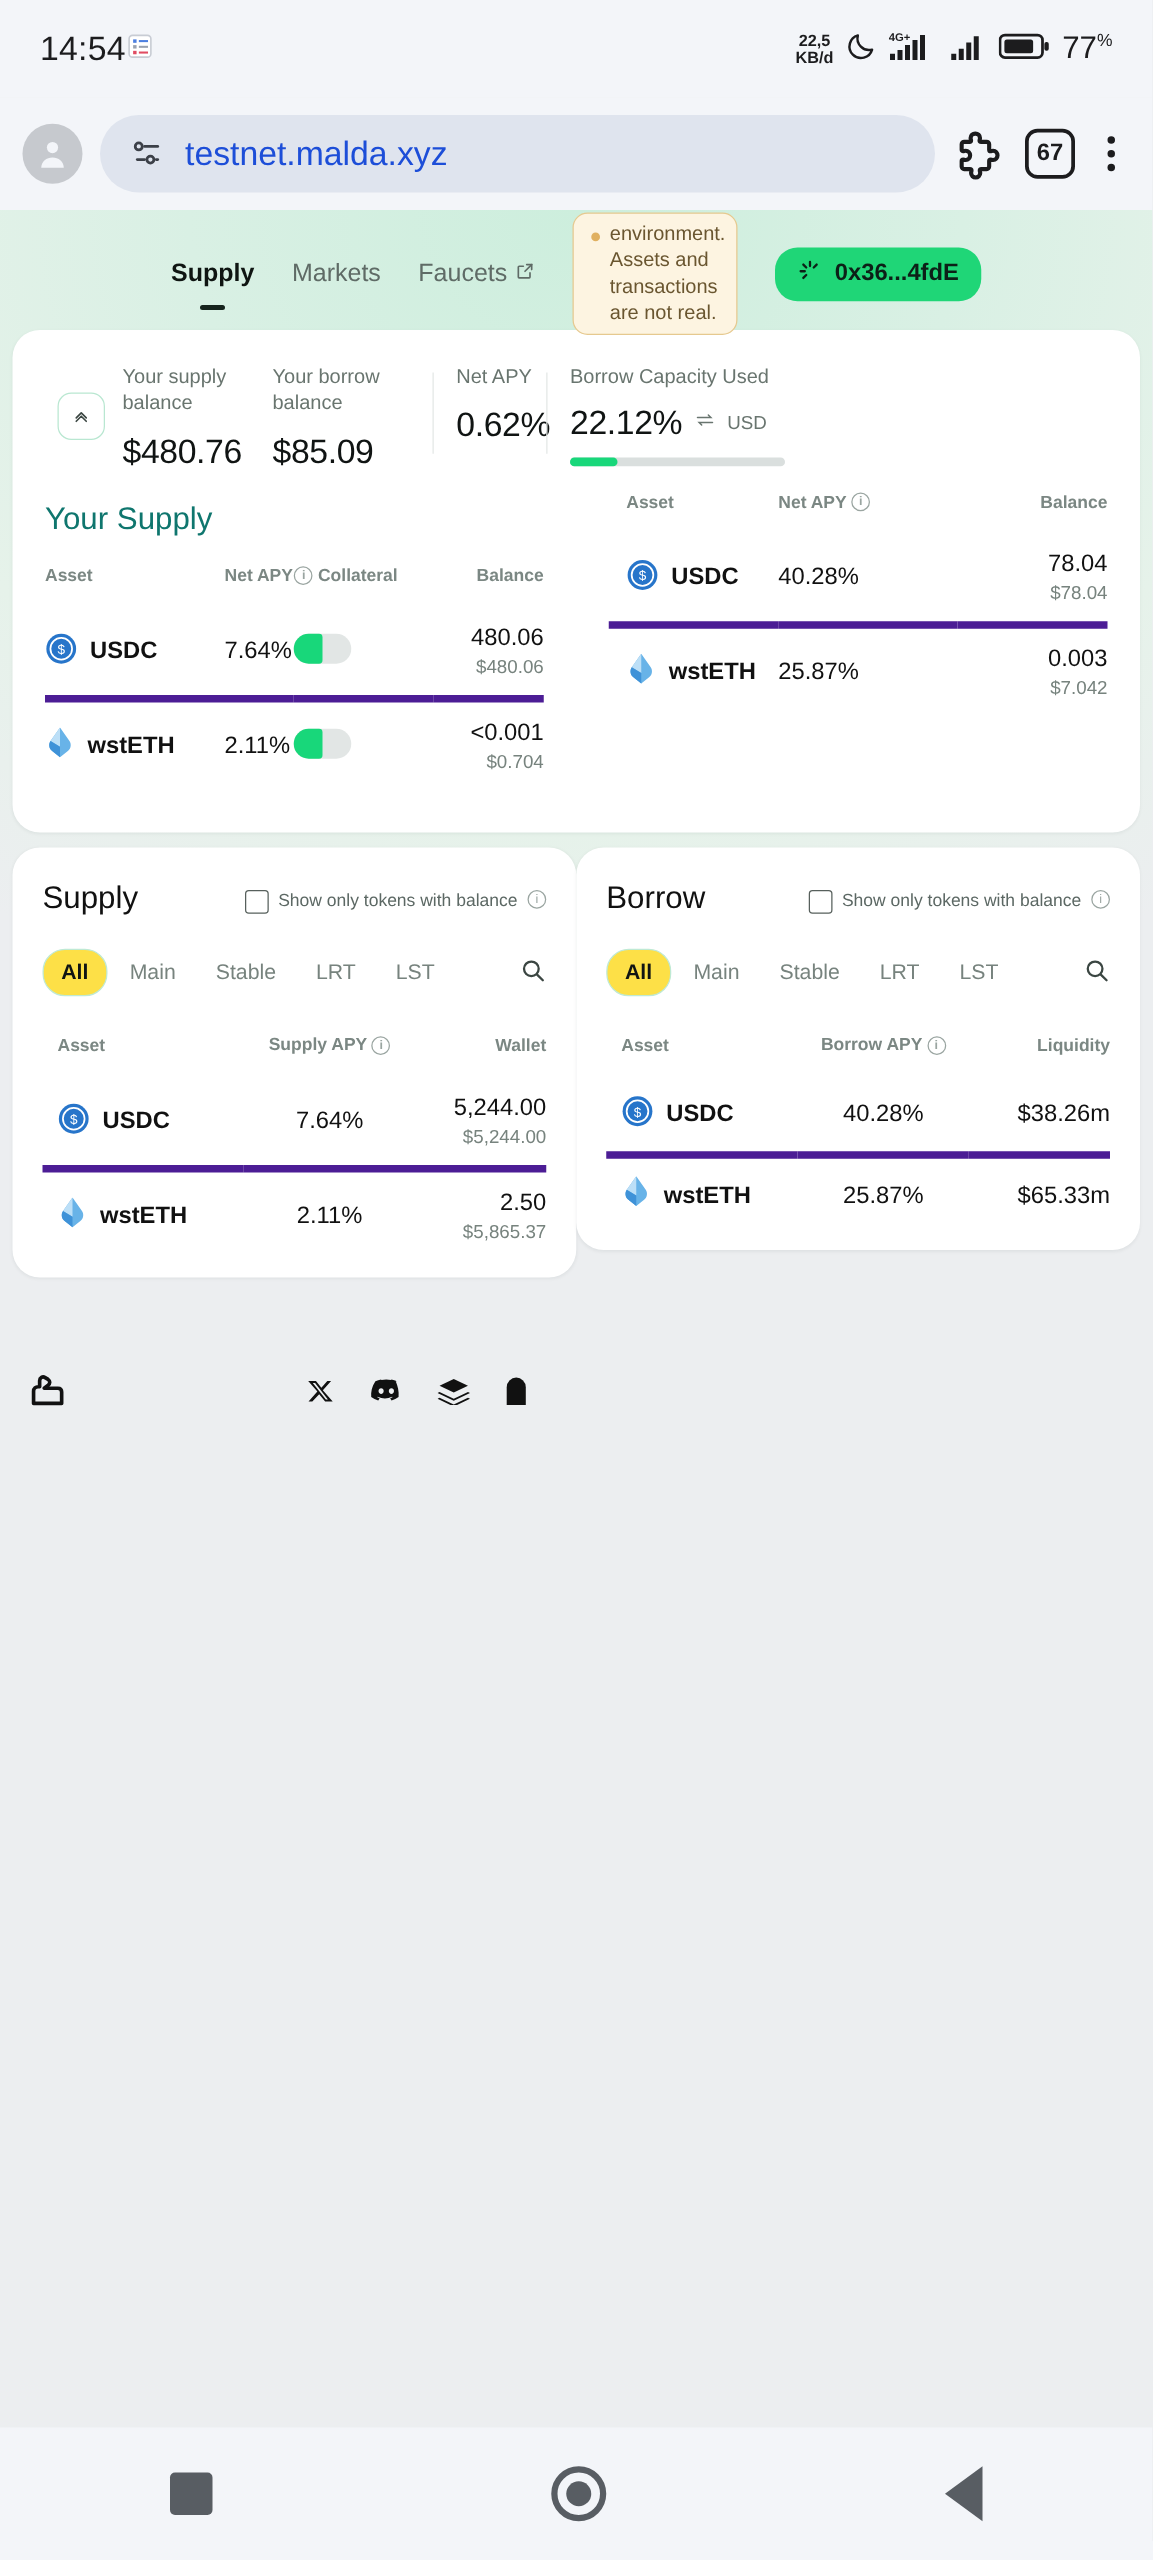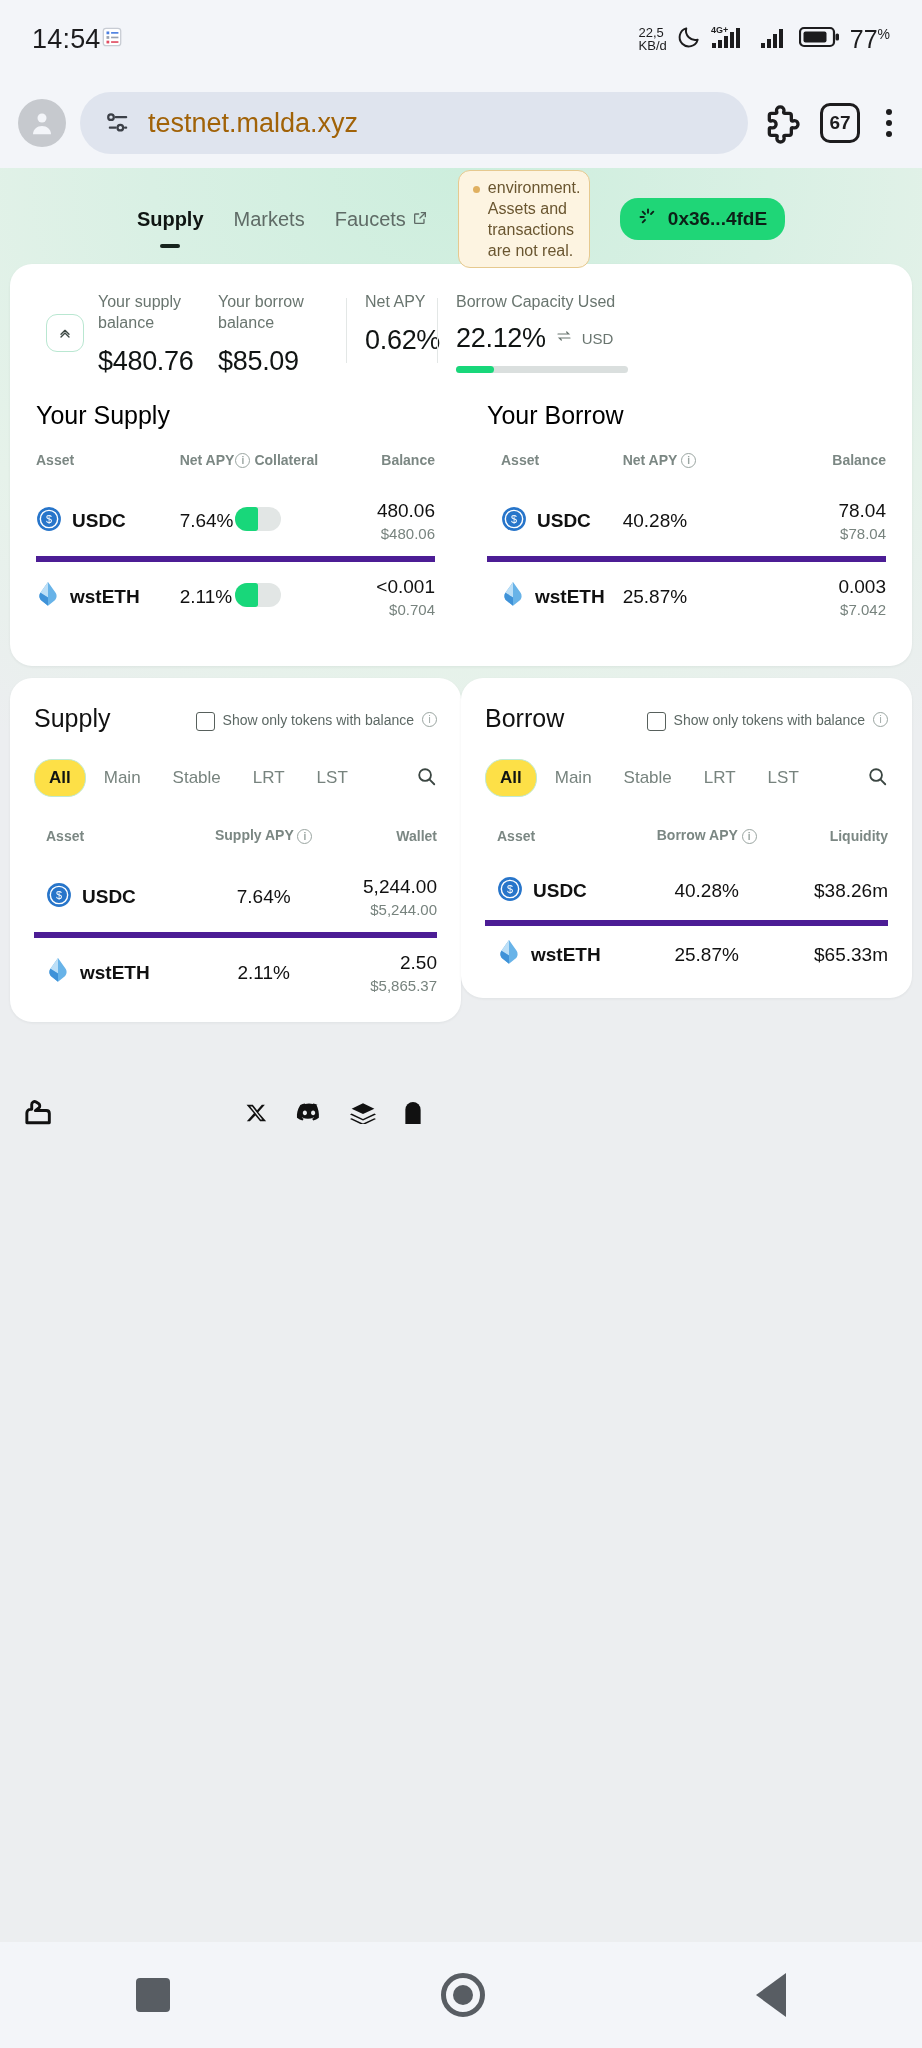--- a/index.html
+++ b/index.html
@@ -13,40 +13,40 @@
 
   
   .statusbar {
     height: 78px; background: #f3f5f9;
     display: flex; align-items: center; justify-content: space-between;
     padding: 0 32px;
   }
   .sb-left { display: flex; align-items: center; }
   .sb-clock { font-size: 27px; color: #1c1c1e; letter-spacing: .2px; }
   .sb-right { display: flex; align-items: center; gap: 9px; }
-  .sb-data { font-size: 13px; line-height: 1.02; text-align: left; color: #1c1c1e; font-weight: 400; }
+  .sb-data { font-size: 13px; line-height: 1.02; text-align: center; color: #1c1c1e; font-weight: 700; }
   .sb-pct { font-size: 25px; color: #1c1c1e; }
   .sb-pct sup { font-size: 14px; }
 
   
   .browserbar {
     height: 90px; background: #f3f5f9;
     display: flex; align-items: center; padding: 0 18px; gap: 14px;
   }
   .avatar-btn {
     width: 48px; height: 48px; border-radius: 50%; background: #c6c9ce;
     display: flex; align-items: center; justify-content: center; flex: none;
   }
   .urlbar {
     flex: 1; height: 62px; background: #dfe4ee; border-radius: 31px;
     display: flex; align-items: center; gap: 16px; padding: 0 24px;
     min-width: 0;
   }
   .url-text {
-    font-size: 27px; color: #a16207; white-space: nowrap;
+    font-size: 27px; color: #1d4ed8; white-space: nowrap;
     overflow: hidden; text-overflow: ellipsis;
   }
   .bb-icon { flex: none; display: flex; align-items: center; justify-content: center; }
   .tabcount {
     width: 40px; height: 40px; border: 3.4px solid #1c1c1e; border-radius: 10px;
     display: flex; align-items: center; justify-content: center;
     font-size: 19px; font-weight: 700; color: #1c1c1e;
   }
   .kebab { display: flex; flex-direction: column; gap: 5px; padding: 4px 12px; }
   .kebab i { width: 6px; height: 6px; border-radius: 50%; background: #1c1c1e; display: block; }
@@ -117,21 +117,21 @@
   .stat-sep { width: 1px; background: #e3e7e6; align-self: stretch; margin: 6px 0 14px; }
   .cap-row { display: flex; align-items: center; gap: 10px; margin-top: 10px; }
   .cap-usd { font-size: 15px; color: #69756f; }
   .cap-bar { height: 7px; border-radius: 4px; background: #dadfde; margin-top: 12px; position: relative; }
   .cap-fill { position: absolute; left: 0; top: 0; bottom: 0; border-radius: 4px; background: #18d77a; }
 
   
   .split { display: flex; }
   .split > div { flex: 1; padding: 0 26px 34px; }
   .split .col-right { border-left: 0; }
-  .sec-title { font-size: 25px; color: #000000; margin: 8px 0 22px; }
+  .sec-title { font-size: 25px; color: #0f766e; margin: 8px 0 22px; }
 
   table.mini { width: 100%; border-collapse: collapse; }
   table.mini th {
     font-size: 14px; font-weight: 700; color: #7b8783; text-align: left;
     padding-bottom: 18px; white-space: nowrap;
   }
   table.mini th.right { text-align: right; }
   table.mini td { padding: 14px 0; vertical-align: middle; }
   table.mini tr.row + tr.row td { border-top: 6px solid #4c1d95; }
   .asset-cell { display: flex; align-items: center; gap: 10px; }
@@ -426,21 +426,20 @@
                     <td>
                       <div class="bal-main">&lt;0.001</div>
                       <div class="bal-sub">$0.704</div>
                     </td>
                   </tr>
                 </tbody>
               </table>
             </div>
 
             <div class="col-right">
-              <div class="sec-title">Your Borrow</div>
               <table class="mini">
                 <thead>
                     <tr>
                   <th style="width:34%;padding-left:14px;">Asset</th>
                   <th style="width:36%">
                     <span>Net APY</span>
                     <i class="info-i">i</i>
                   </th>
                   <th class="right">Balance</th>
                 </tr>

